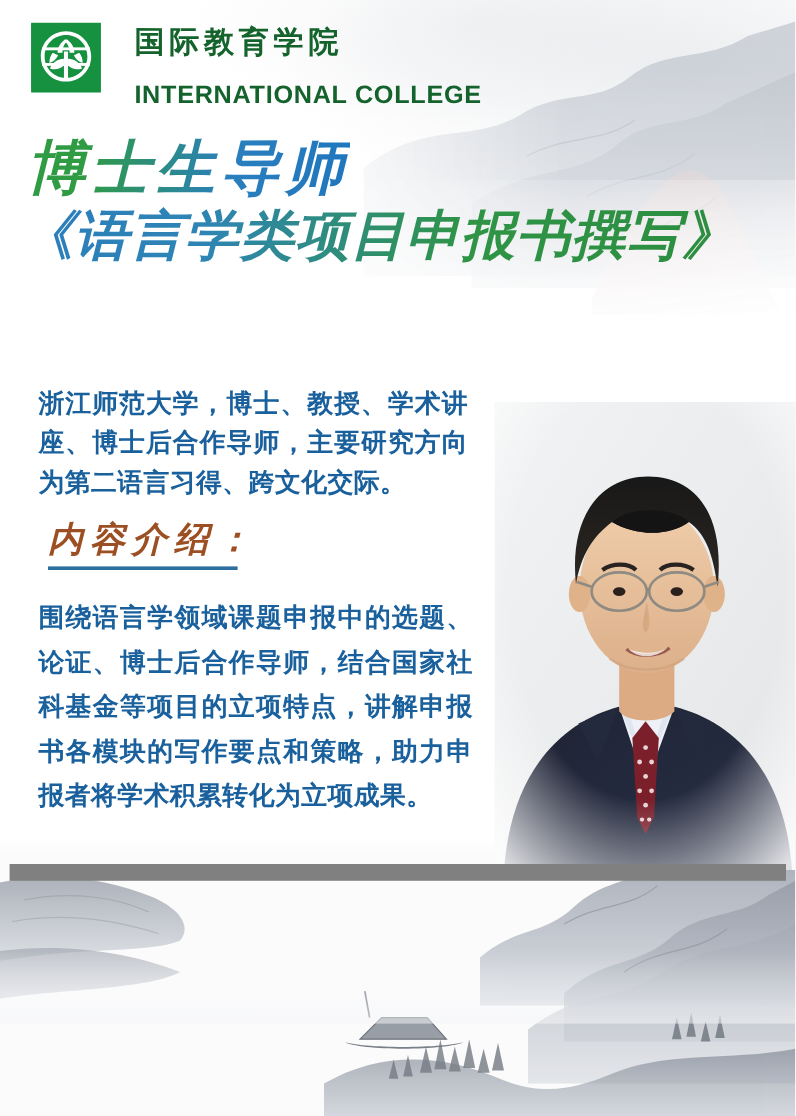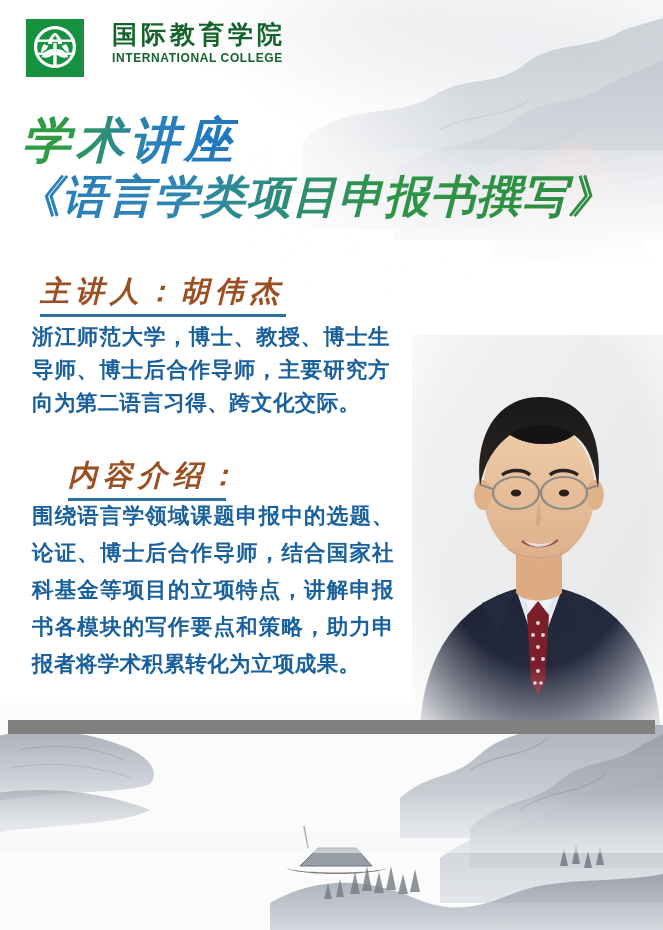--- a/index.html
+++ b/index.html
@@ -40,22 +40,22 @@
   .logo-mark svg{display:block;}
   .brand{
     position:absolute; left:112px; top:22px;
   }
   .brand-cn{
     font-size:25px; font-weight:bold; color:#14632c;
     letter-spacing:4px; line-height:1.05;
     font-family:"DejaVu Sans","Liberation Sans",sans-serif;
   }
   .brand-en{
-    font-size:12px; font-weight:bold; color:#14632c;
-    letter-spacing:.6px; margin-top:3px;
+    font-size:21px; font-weight:bold; color:#14632c;
+    letter-spacing:.6px; margin-top:20px;
     font-family:"Liberation Sans",sans-serif;
   }
 
   
   .title-main{
     position:absolute; left:22px; top:108px;
     font-size:49px; font-weight:bold; font-style:italic;
     letter-spacing:5px;
     font-family:"DejaVu Serif","Liberation Serif",serif;
     background:linear-gradient(95deg,#2f9b42 0%,#2f9b42 18%,#2a7fbe 62%,#1f76bd 100%);
@@ -82,21 +82,21 @@
     letter-spacing:6px;
     font-family:"DejaVu Serif","Liberation Serif",serif;
     white-space:nowrap;
   }
   .sec-head .rule{
     display:block; height:3px; background:#2d6f9e;
     margin-top:2px;
   }
   #head-speaker{left:40px; top:272px;}
   #head-speaker .rule{width:246px;}
-  #head-content{left:40px; top:456px;margin-left:28px;}
+  #head-content{left:40px; top:430px;}
   #head-content .rule{width:158px;}
 
   
   .body-text{
     position:absolute;
     width:358px;
     font-size:21.5px; font-weight:bold;
     color:#19609c;
     line-height:33px;
     letter-spacing:.4px;
@@ -257,28 +257,24 @@
           <path d="M40 25 C42 27.5 43 30.5 42.8 33.4 C39.4 32.4 36.8 30 35.6 27 Z"></path>
         </g>
       </svg>
     </div>
     <div class="brand">
       <div class="brand-cn">国际教育学院</div>
       <div class="brand-en">INTERNATIONAL COLLEGE</div>
     </div>
   </div>
 
-  <div class="title-main">学术讲座</div>
+  <div class="title-main">博士生导师</div>
   <div class="title-sub">《语言学类项目申报书撰写》</div>
 
-  <div class="sec-head" id="head-speaker">
-    <span>主讲人：胡伟杰</span>
-    <span class="rule"></span>
-  </div>
-  <div class="body-text" id="bio">浙江师范大学，博士、教授、博士生导师、博士后合作导师，主要研究方向为第二语言习得、跨文化交际。</div>
+  <div class="body-text" id="bio">浙江师范大学，博士、教授、学术讲座、博士后合作导师，主要研究方向为第二语言习得、跨文化交际。</div>
 
   <div class="portrait">
     <svg width="252" height="390" viewBox="0 0 252 390" aria-hidden="true">
       <defs>
         <linearGradient id="bgP" x1="0" y1="0" x2="1" y2="1">
           <stop offset="0" stop-color="#f2f3f4"></stop>
           <stop offset="1" stop-color="#e4e5e7"></stop>
         </linearGradient>
         <linearGradient id="skin" x1="0" y1="0" x2="0" y2="1">
           <stop offset="0" stop-color="#f0cdaa"></stop>

